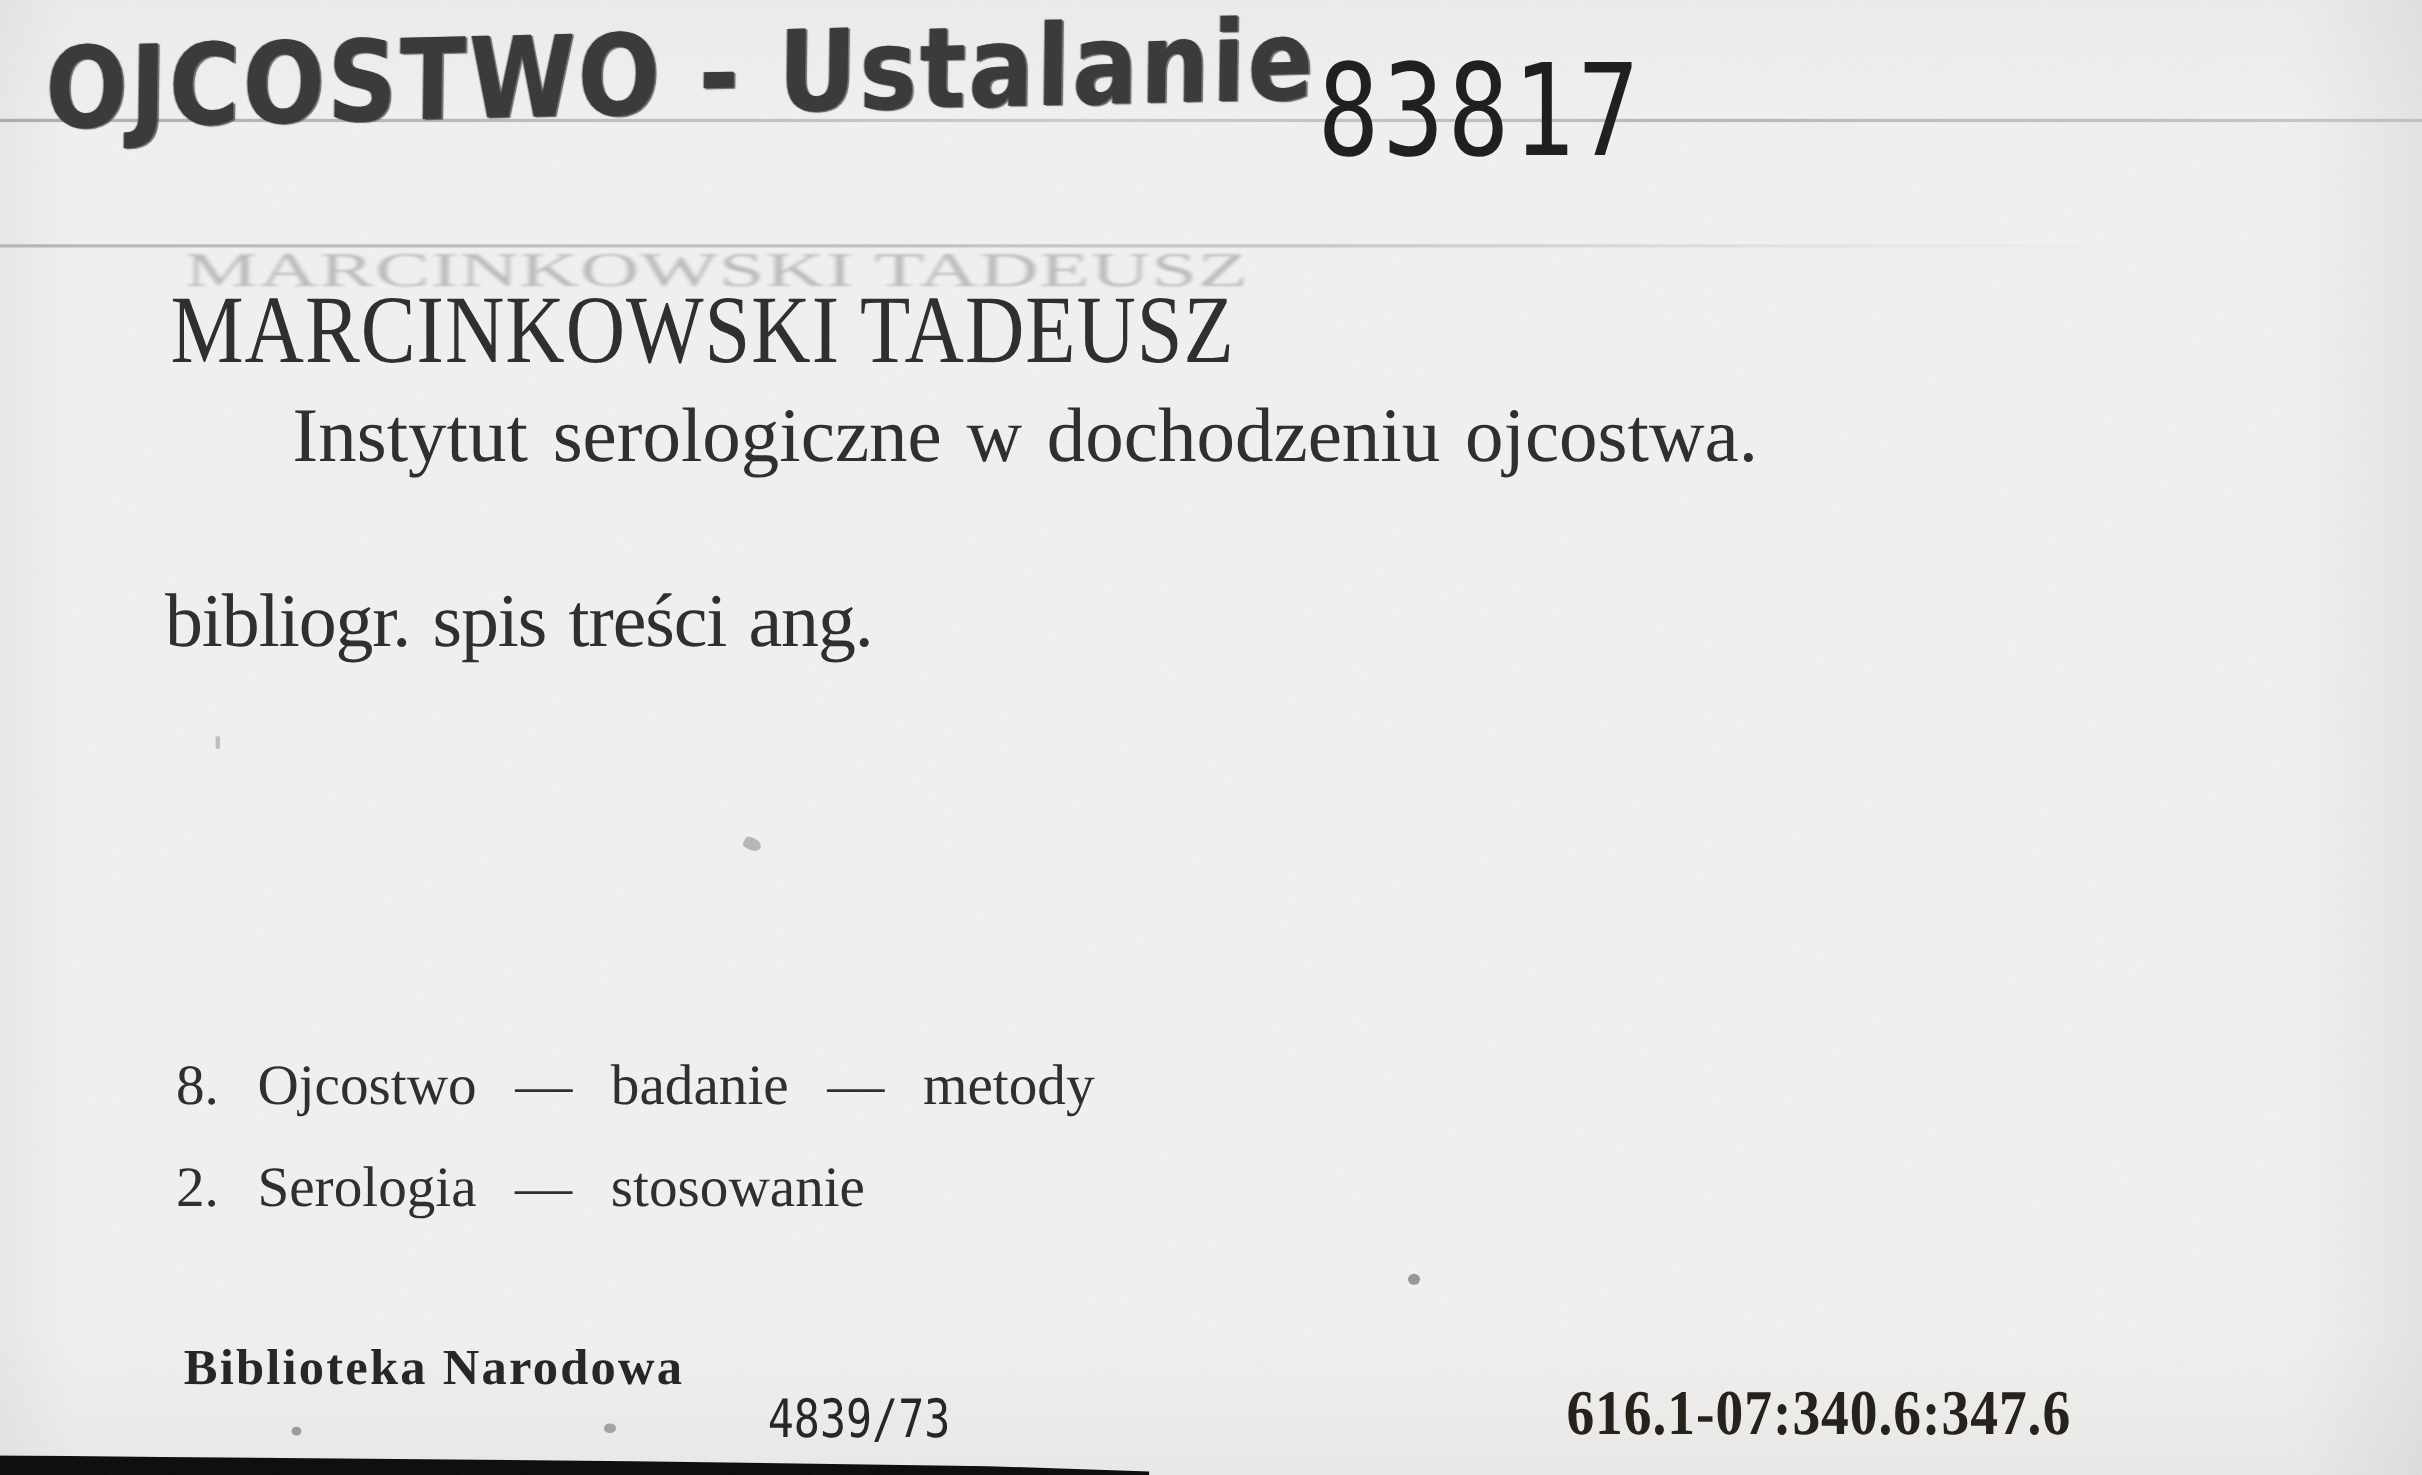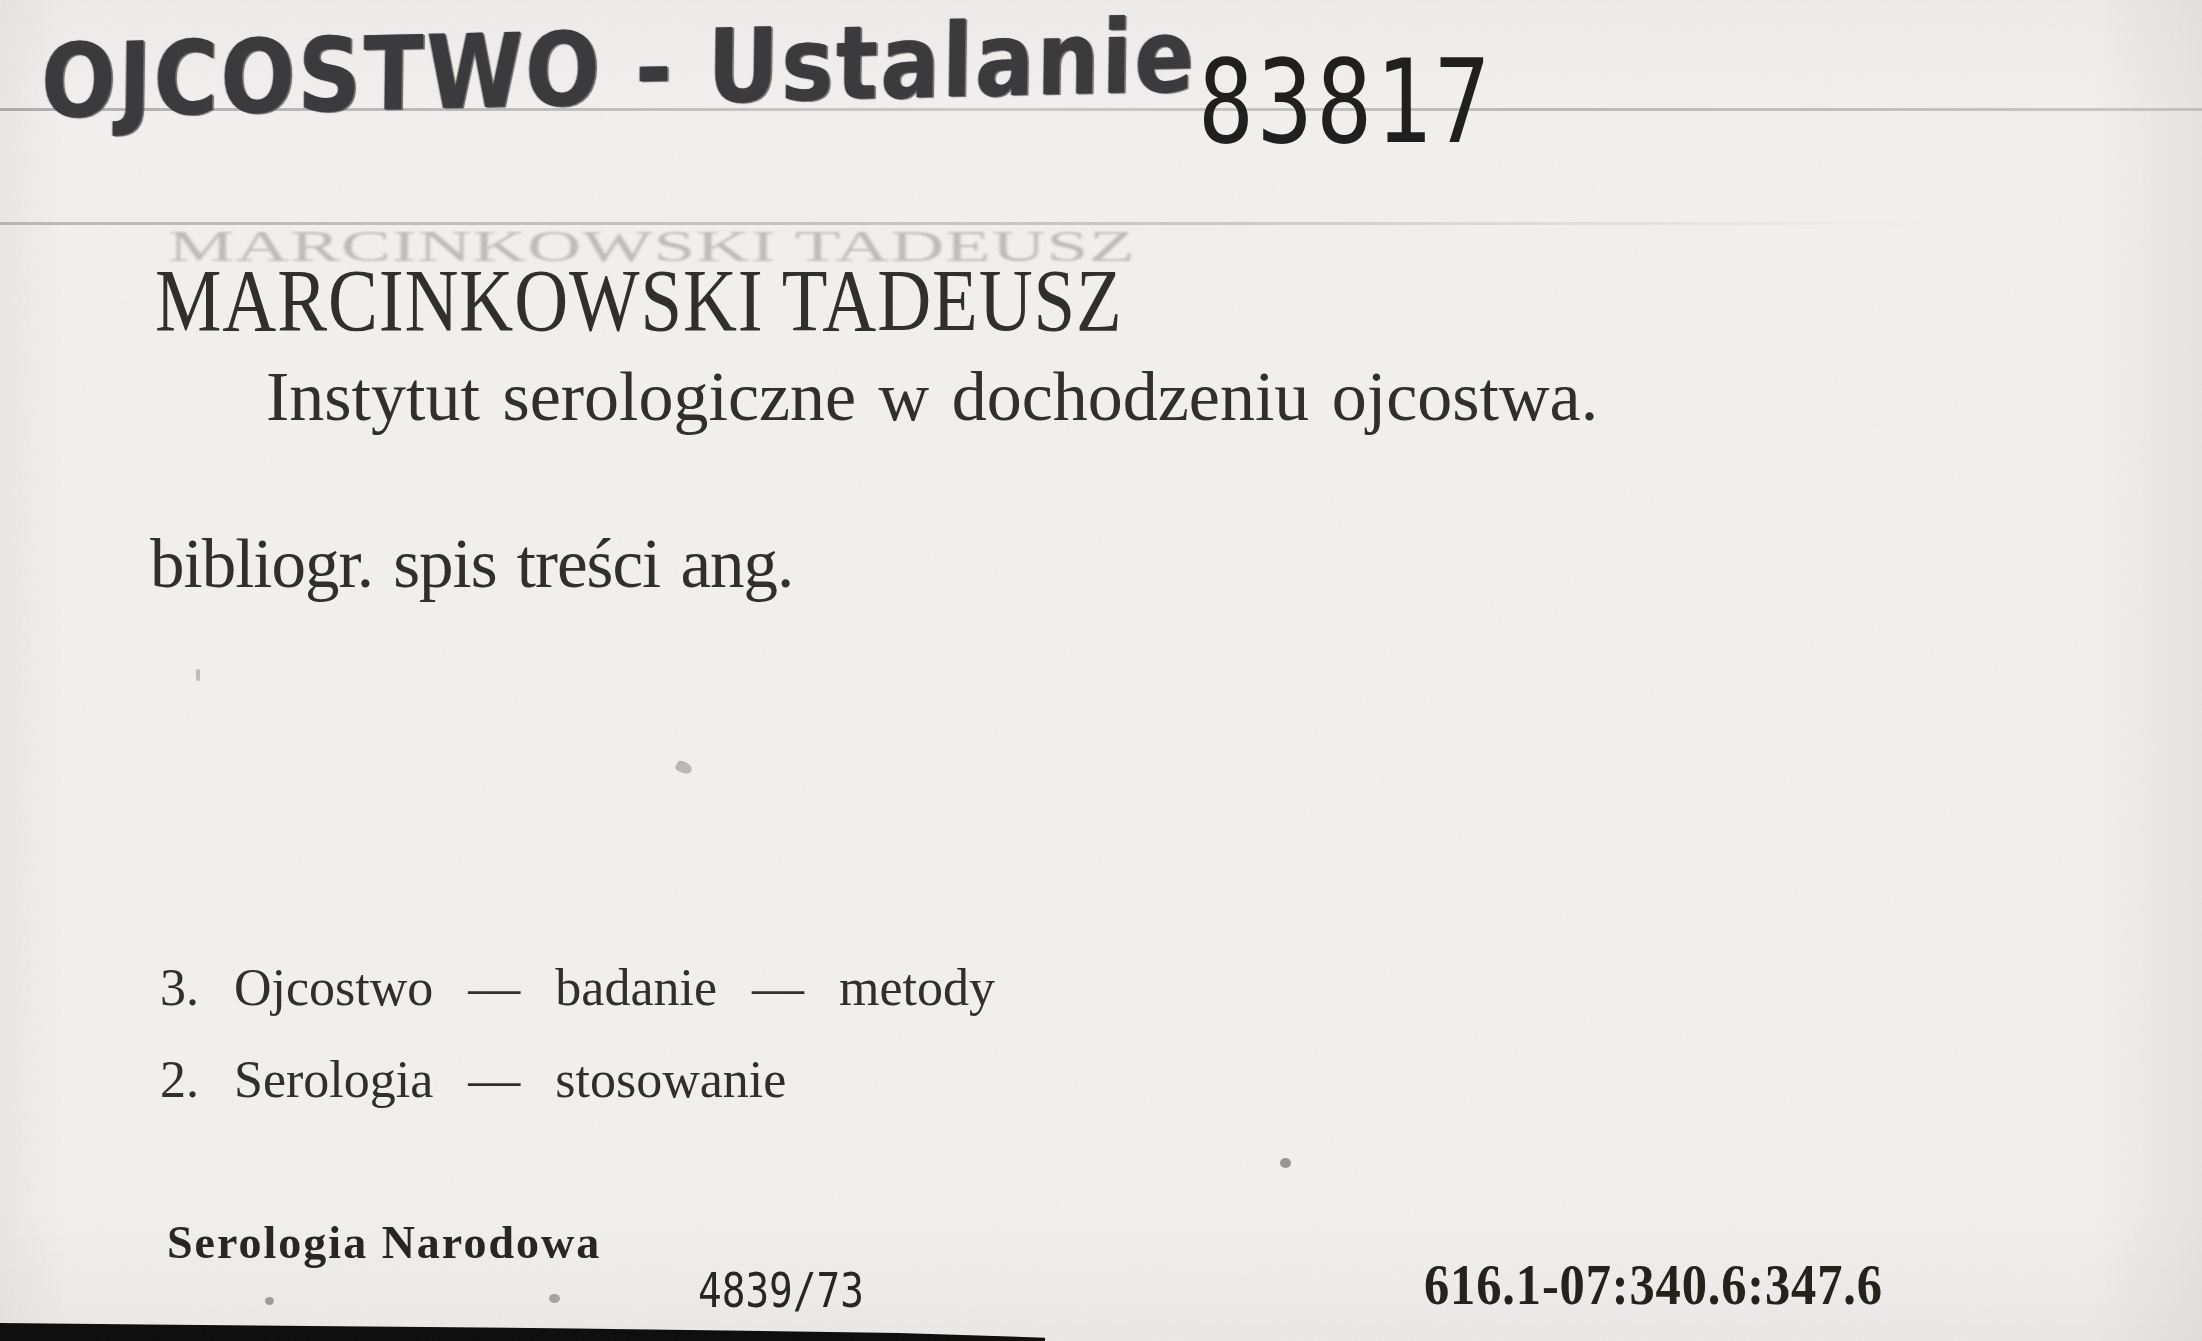--- a/index.html
+++ b/index.html
@@ -163,25 +163,25 @@
 
   <div class="typed author-ghost">MARCINKOWSKI TADEUSZ</div>
 
   <div class="typed author">MARCINKOWSKI TADEUSZ</div>
 
   <div class="typed title-line">Instytut serologiczne w dochodzeniu ojcostwa.</div>
 
 
   <div class="typed imprint-cont">bibliogr. spis treści ang.</div>
 
-  <div class="typed subject subject-1">3. Ojcostwo — badanie — metody</div>
+  <div class="typed subject subject-1">8. Ojcostwo — badanie — metody</div>
 
   <div class="typed subject subject-2">2. Serologia — stosowanie</div>
 
-  <div class="typed inst-1">Serologia Narodowa</div>
+  <div class="typed inst-1">Biblioteka Narodowa</div>
 
 
   <div class="typed record-number">4839/73</div>
 
   <div class="typed classification">616.1-07:340.6:347.6</div>
 
   <div class="bottom-bar"></div>
   <div class="speck speck-a"></div>
   <div class="speck speck-b"></div>
   <div class="speck speck-c"></div>

